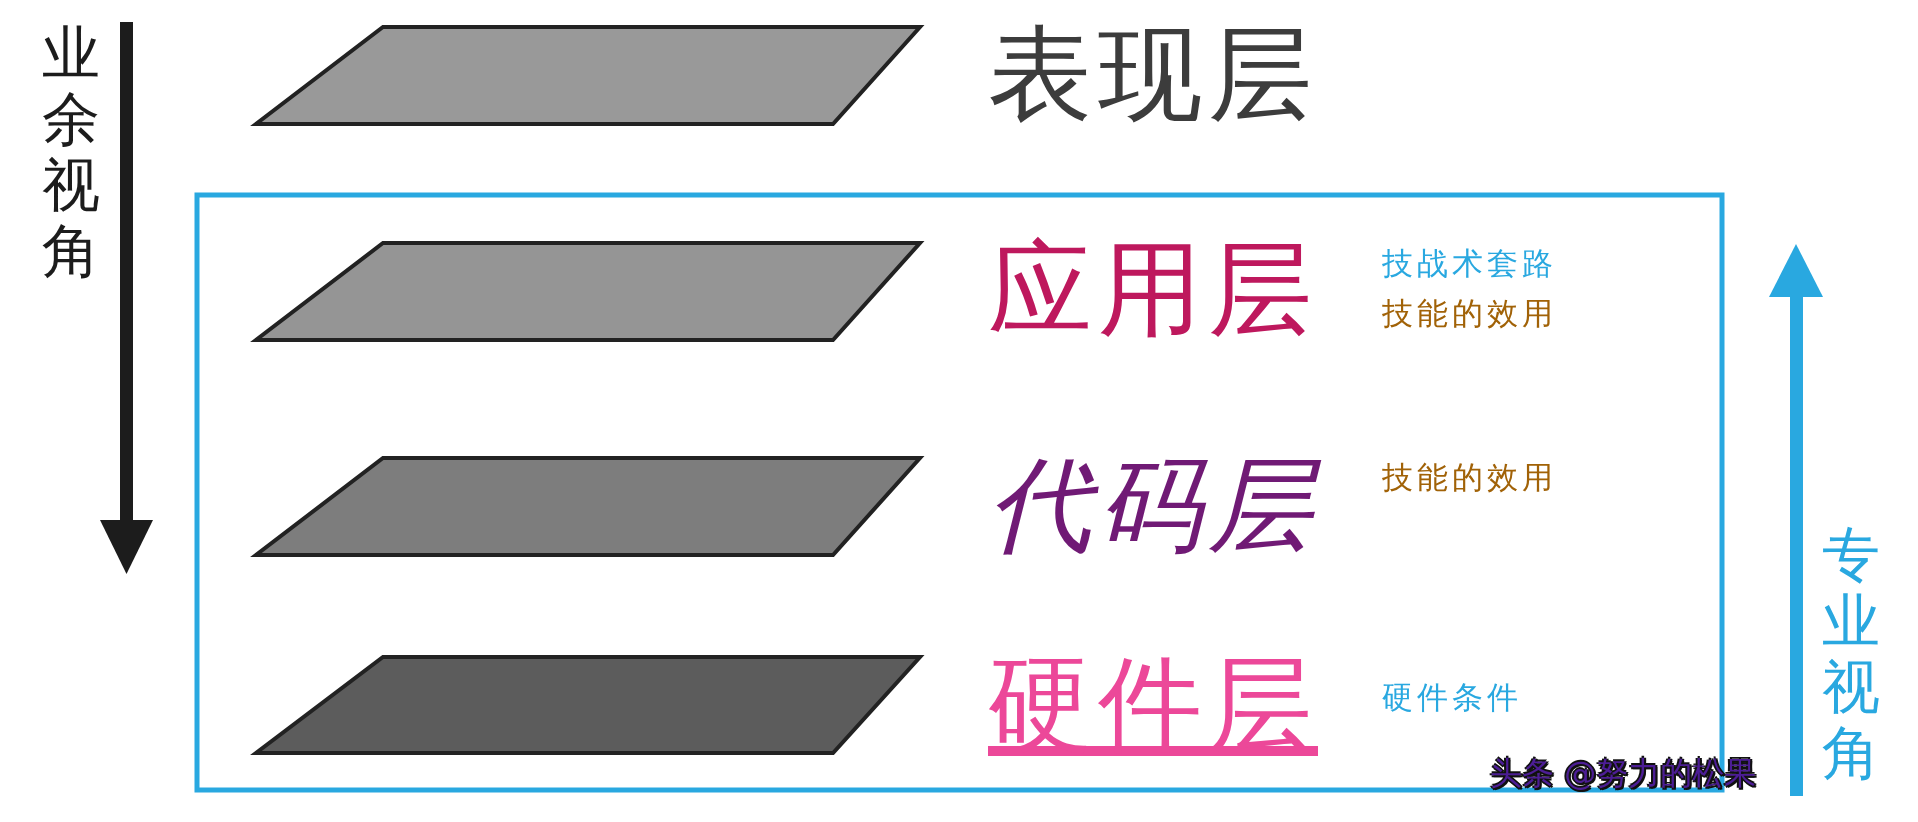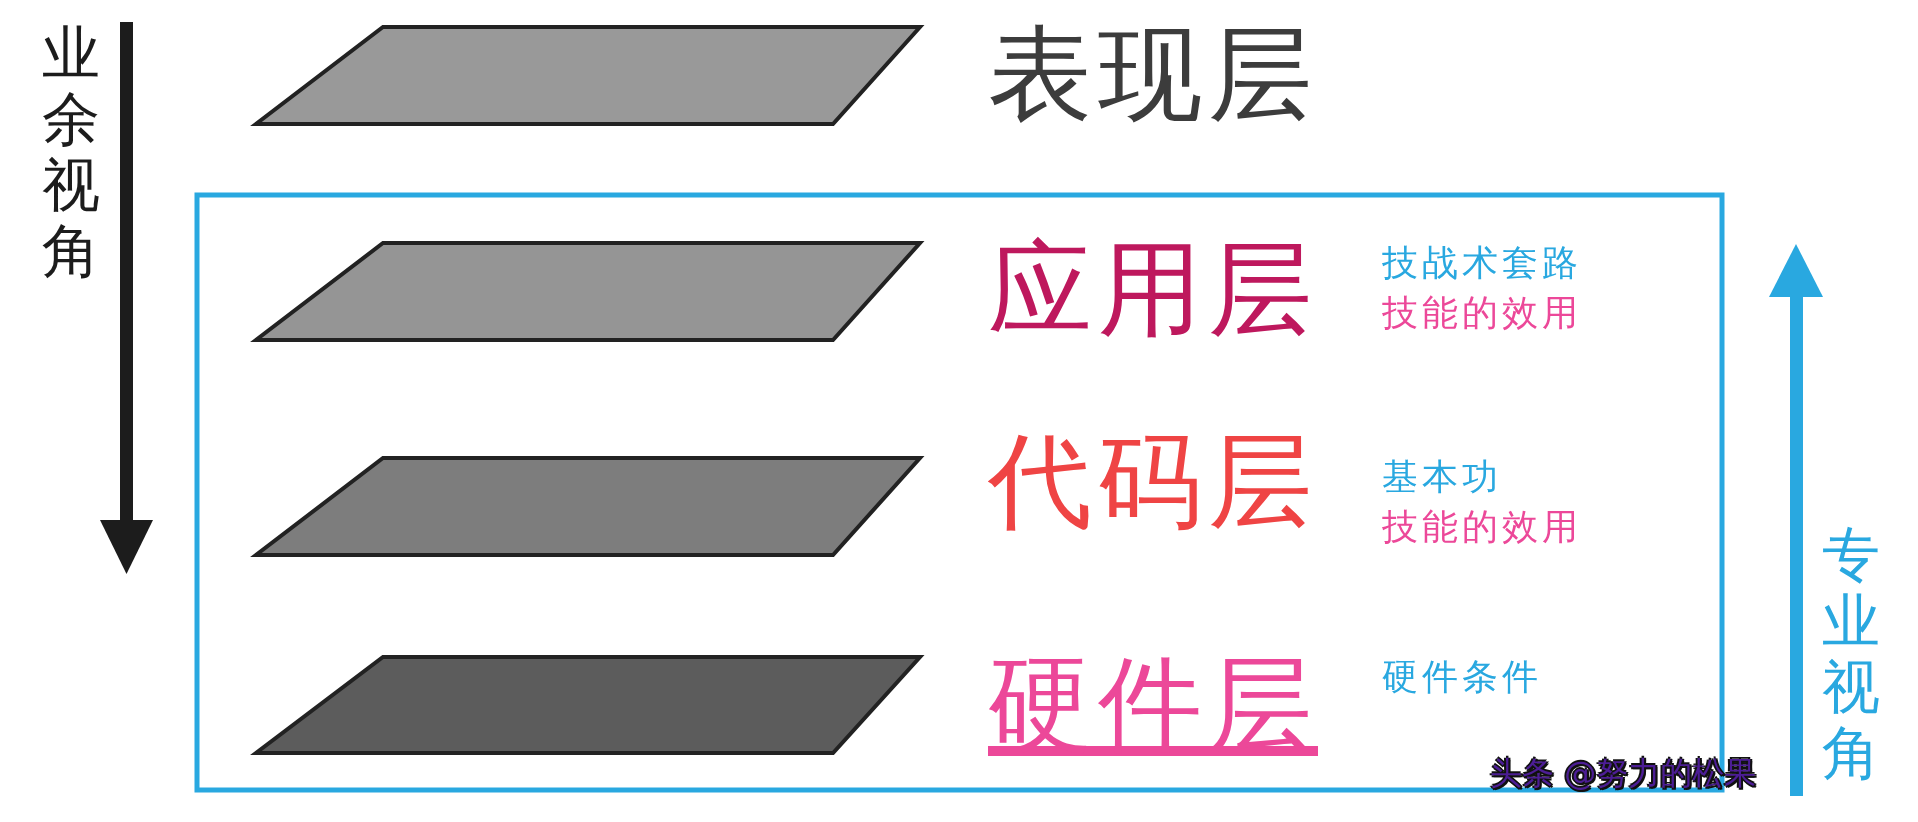--- a/index.html
+++ b/index.html
@@ -2,23 +2,23 @@
 <html><head>
 <meta charset="utf-8">
 <style>
   html, body { margin:0; padding:0; background:#ffffff; }
   body { width:1918px; height:822px; position:relative; overflow:hidden;
          font-family:"DejaVu Sans","Liberation Sans",sans-serif; }
   svg.shapes { position:absolute; left:0; top:0; }
   .vtext { position:absolute; width:70px; text-align:center; font-size:58px; line-height:66px; }
   .vtext span { display:block; }
   .layer-label { position:absolute; left:988px; font-size:104px; line-height:112px; letter-spacing:6px; white-space:nowrap; }
-  .sub { position:absolute; left:1382px; white-space:nowrap; font-size:36px; line-height:50px; letter-spacing:4px; }
+  .sub { position:absolute; left:1382px; white-space:nowrap; font-size:31px; line-height:50px; letter-spacing:4px; }
   .sub .line-blue { color:#29a8e0; display:block; }
-  .sub .line-dark { color:#ec4899; display:block; }
+  .sub .line-dark { color:#a16207; display:block; }
   .watermark { position:absolute; left:1490px; top:748px; font-size:32px; line-height:50px; color:#4c1d95; white-space:nowrap;
                text-shadow: -2px 0 #111, 2px 0 #111, 0 -2px #111, 0 2px #111, 2px 2px #111; }
 </style>
 </head>
 <body>
 
 <svg class="shapes" width="1918" height="822" viewBox="0 0 1918 822">
 
   <g>
     <rect x="120" y="22" width="13" height="500" fill="#1c1c1c"></rect>
@@ -47,28 +47,27 @@
 
 <div class="vtext" style="left:1816px; top:522px; color:#29a8e0;">
   <span>专</span>
   <span>业</span>
   <span>视</span>
   <span>角</span>
 </div>
 
 <div class="layer-label" style="top:18px; color:#3c3c3c;">表现层</div>
 <div class="layer-label" style="top:233px; color:#be185d;">应用层</div>
-<div class="layer-label" style="top:425px; color:#ef4444;">代码层</div>
+<div class="layer-label" style="top:449px; color:#701a75;font-style:italic;">代码层</div>
 <div class="layer-label" style="top:648px; color:#ec4899;text-decoration:underline;">硬件层</div>
 
 <div class="sub" style="top:238px;">
   <span class="line-blue">技战术套路</span>
   <span class="line-dark">技能的效用</span>
 </div>
 <div class="sub" style="top:452px;">
-  <span class="line-blue">基本功</span>
   <span class="line-dark">技能的效用</span>
 </div>
-<div class="sub" style="top:652px;">
+<div class="sub" style="top:672px;">
   <span class="line-blue">硬件条件</span>
 </div>
 
 <div class="watermark">头条 @努力的松果</div>
 
 </body></html>

